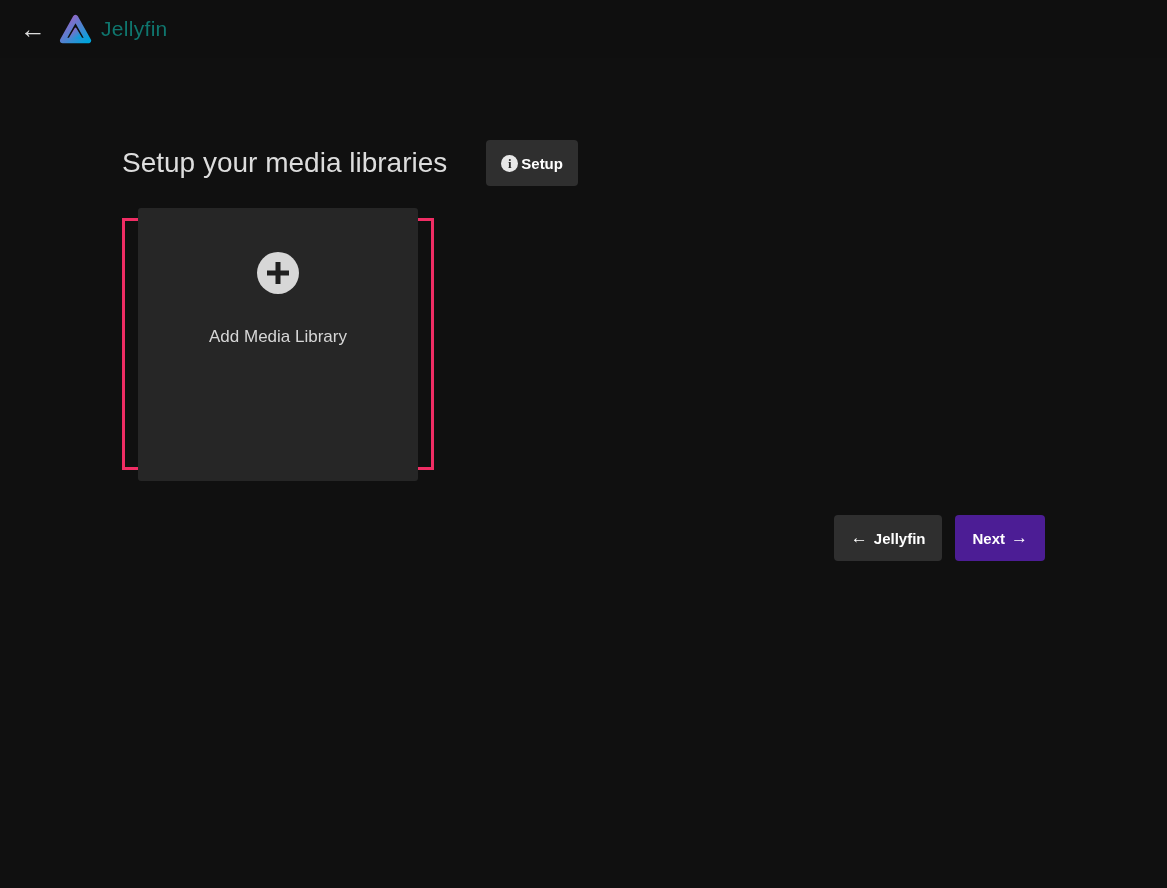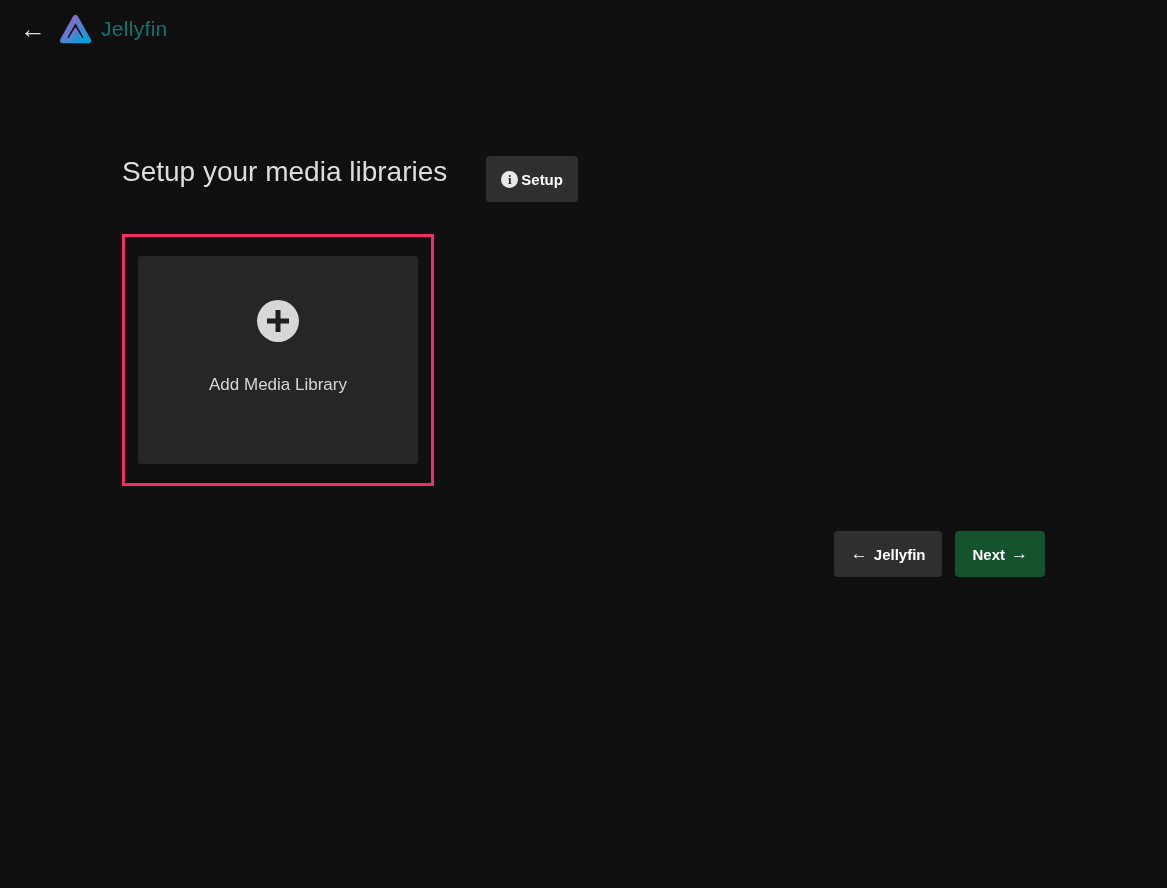--- a/index.html
+++ b/index.html
@@ -50,21 +50,21 @@
   }
 
   
   .content {
     width: 923px;
     margin: 0 auto;
     padding-top: 82px;
   }
   .title-row {
     display: flex;
-    margin-top: 16px;
+    align-items: center;
   }
   .page-title {
     margin: 0;
     font-size: 28px;
     font-weight: 400;
     color: #dddddd;
   }
   .help-btn {
     margin-left: 39px;
     display: inline-flex;
@@ -102,21 +102,21 @@
     width: 312px;
     height: 252px;
     border: 3px solid #f02d64;
     display: flex;
     align-items: center;
     justify-content: center;
     background: transparent;
   }
   .library-card {
     width: 280px;
-    height: 208px;
+    height: 273px;
     background: #262626;
     border: none;
     border-radius: 3px;
     display: flex;
     flex-direction: column;
     align-items: center;
     padding-top: 44px;
     cursor: pointer;
     font-family: inherit;
   }
@@ -170,21 +170,21 @@
     gap: 6px;
     padding: 0 17px;
     color: #ffffff;
     font-weight: 700;
     font-size: 15px;
     font-family: inherit;
     cursor: pointer;
   }
   .nav-btn .arrow { font-size: 17px; font-weight: 700; }
   .btn-previous { background: #2f2f2f; }
-  .btn-next { background: #14532d; }
+  .btn-next { background: #4c1d95; }
 </style>
 </head>
 <body>
 
 <header class="appbar">
   <button class="back-btn">
     <span>←</span>
   </button>
   <span class="logo-wrap">
     <svg width="33" height="33" viewBox="0 0 36 36" aria-hidden="true">

